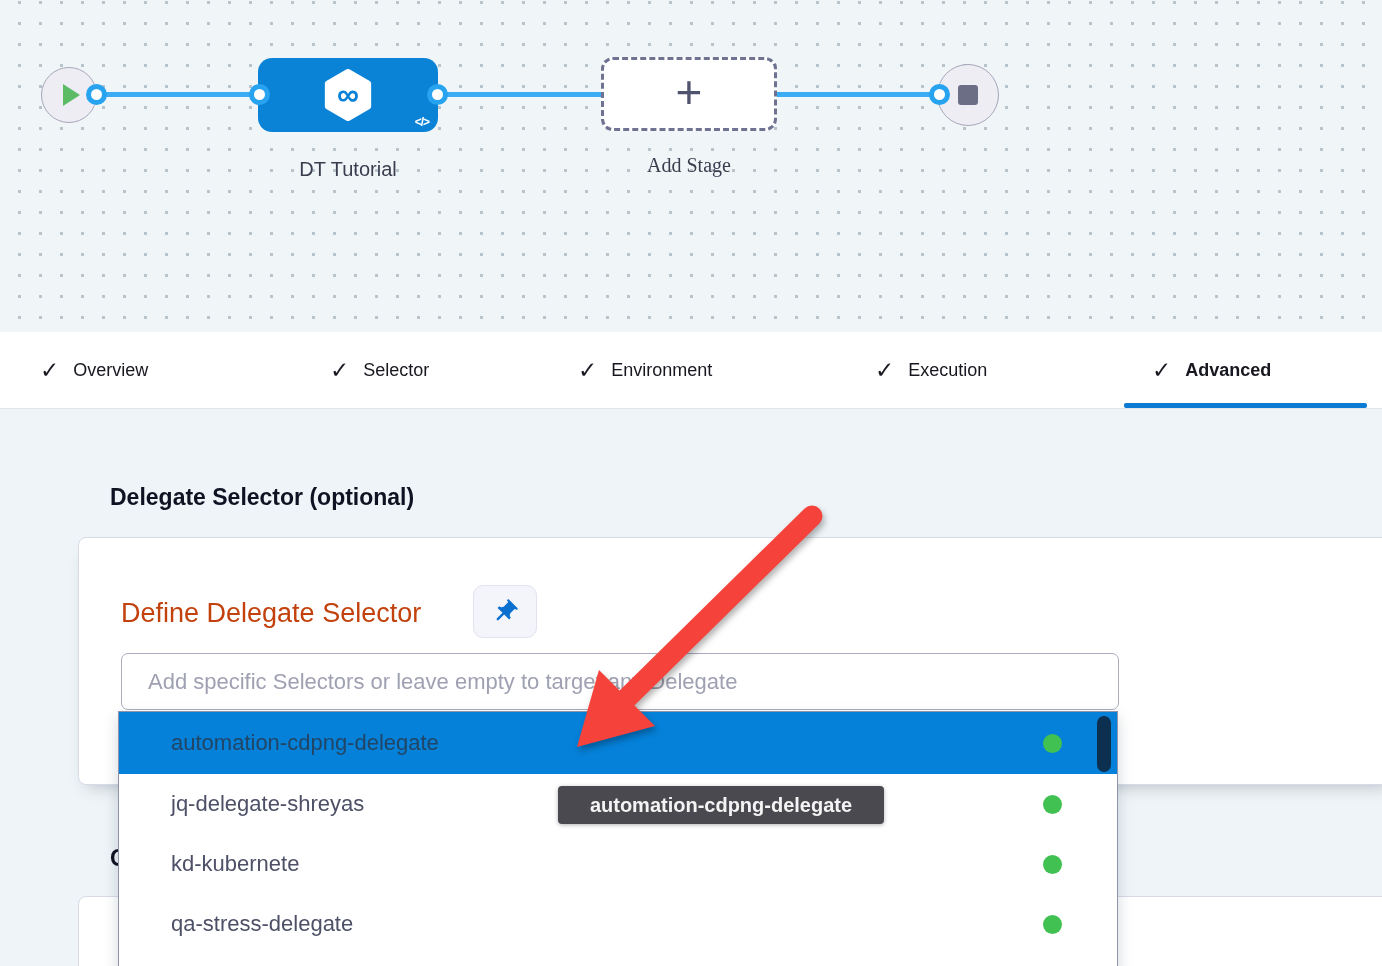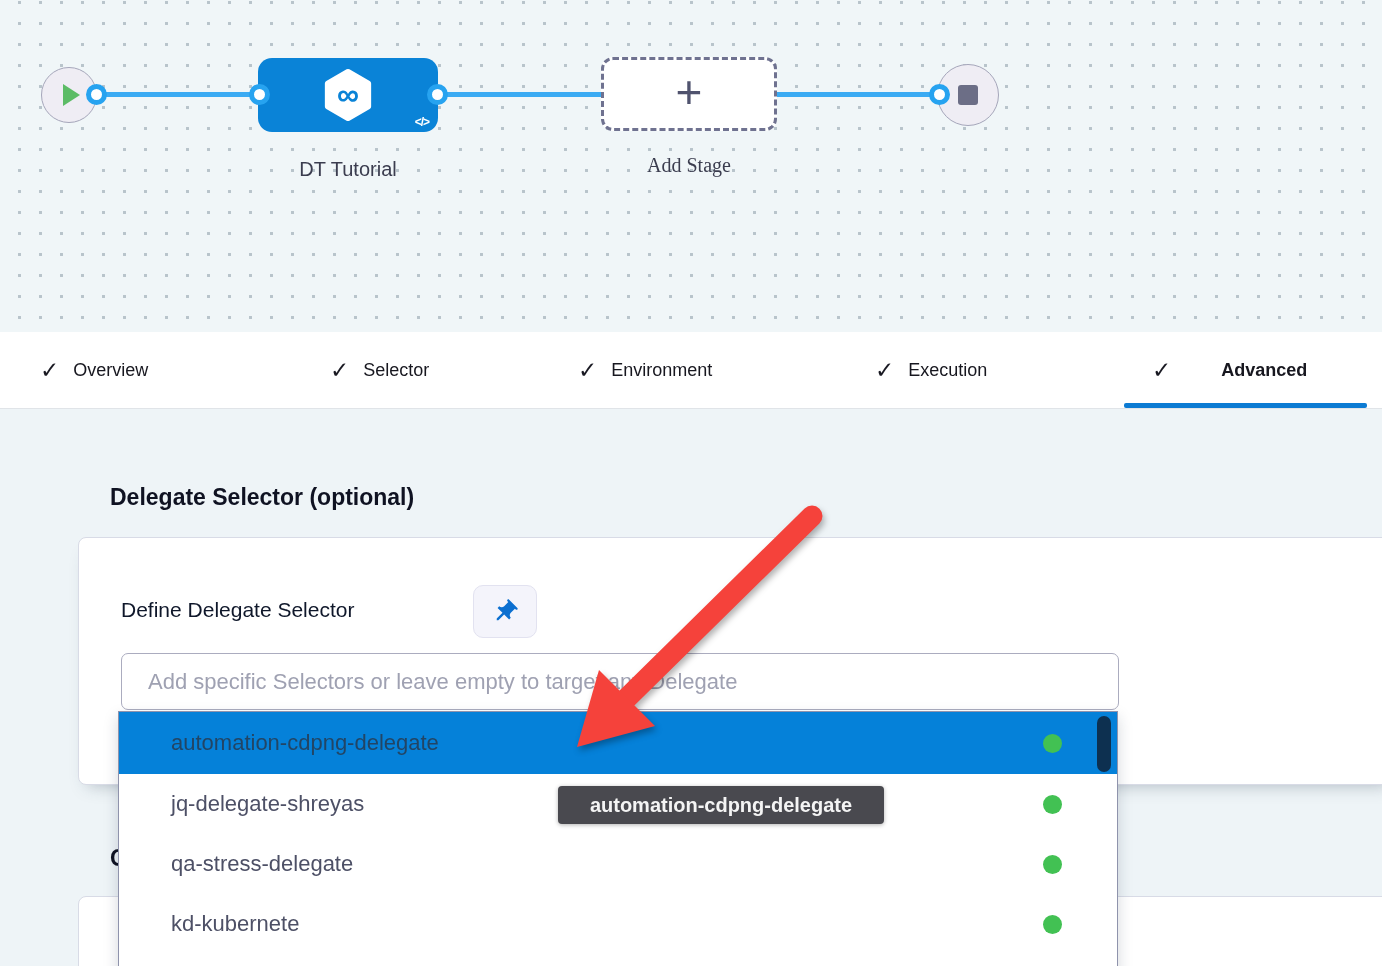--- a/index.html
+++ b/index.html
@@ -37,33 +37,33 @@
   .lbl-stage { left:258px; width:180px; top:158px; }
   .lbl-add { left:601px; width:176px; top:154px;font-family:Liberation Serif, serif; }
 
   
   .tabbar { position:absolute; left:0; top:332px; width:1382px; height:77px;
     background:#fff; border-bottom:1px solid #e0e4e8; z-index:4; }
   .tab { position:absolute; top:0; height:77px; display:flex; align-items:center;
     gap:14px; cursor:pointer; }
   .tab .chk { font-size:23px; color:#191922; }
   .tab .tlabel { font-size:18px; color:#17171f; }
-  .tab.active .tlabel { font-weight:700;margin-left:36px; }
+  .tab.active .tlabel { font-weight:700; }
   .tab-underline { position:absolute; left:1124px; bottom:0; width:243px; height:5px;
     background:#0c7bd3; border-radius:2px; }
 
   
   .content { position:absolute; left:0; top:409px; width:1382px; height:557px;
     background:#eef4f7; }
   .h1 { position:absolute; left:78px; font-size:23px; font-weight:700; color:#0f1222;margin-left:32px; }
   .card { position:absolute; left:78px; width:1320px; background:#fff;
     border:1px solid #d8dbe6; border-radius:8px; }
   .card1 { top:128px; height:248px; box-shadow:0 10px 16px -10px rgba(50,70,90,0.35); }
   .card2 { top:487px; height:480px; }
-  .define-label { position:absolute; left:42px; top:60px; font-size:21px; color:#0f172a; }
+  .define-label { position:absolute; left:42px; top:60px; font-size:27px; color:#c2410c; }
   .pin-btn { position:absolute; left:394px; top:47px; width:64px; height:53px;
     background:#f4f4fb; border:1px solid #e2e2f0; border-radius:10px;
     display:flex; align-items:center; justify-content:center; cursor:pointer; }
   .sel-input { position:absolute; left:42px; top:115px; width:998px; height:57px;
     border:1.5px solid #abacbf; border-radius:7px; background:#fff; padding:0 26px;
     font-size:22px; color:#333; font-family:"Liberation Sans", sans-serif; outline:none; }
   .sel-input::placeholder { color:#9fa1b2; opacity:1; }
 
   .dropdown { position:absolute; left:118px; top:302px; width:1000px; height:664px;
     background:#fff; border:1px solid #8f93ac;
@@ -168,25 +168,25 @@
       <div class="ditem selected">
         <span>automation-cdpng-delegate</span>
         <span class="status-dot"></span>
         <span class="scroll-thumb"></span>
       </div>
       <div class="ditem">
         <span>jq-delegate-shreyas</span>
         <span class="status-dot"></span>
       </div>
       <div class="ditem">
-        <span>qa-stress-delegate</span>
+        <span>kd-kubernete</span>
         <span class="status-dot"></span>
       </div>
       <div class="ditem">
-        <span>kd-kubernete</span>
+        <span>qa-stress-delegate</span>
         <span class="status-dot"></span>
       </div>
     </div>
 
     <div class="tooltip">automation-cdpng-delegate</div>
 
     <svg class="arrow-svg" viewBox="0 409 1382 557">
       <line x1="812" y1="516" x2="627" y2="698" stroke="#f5423b" stroke-width="21" stroke-linecap="round"></line>
       <polygon points="577,747 599,670 655,726" fill="#f5423b"></polygon>
     </svg>

